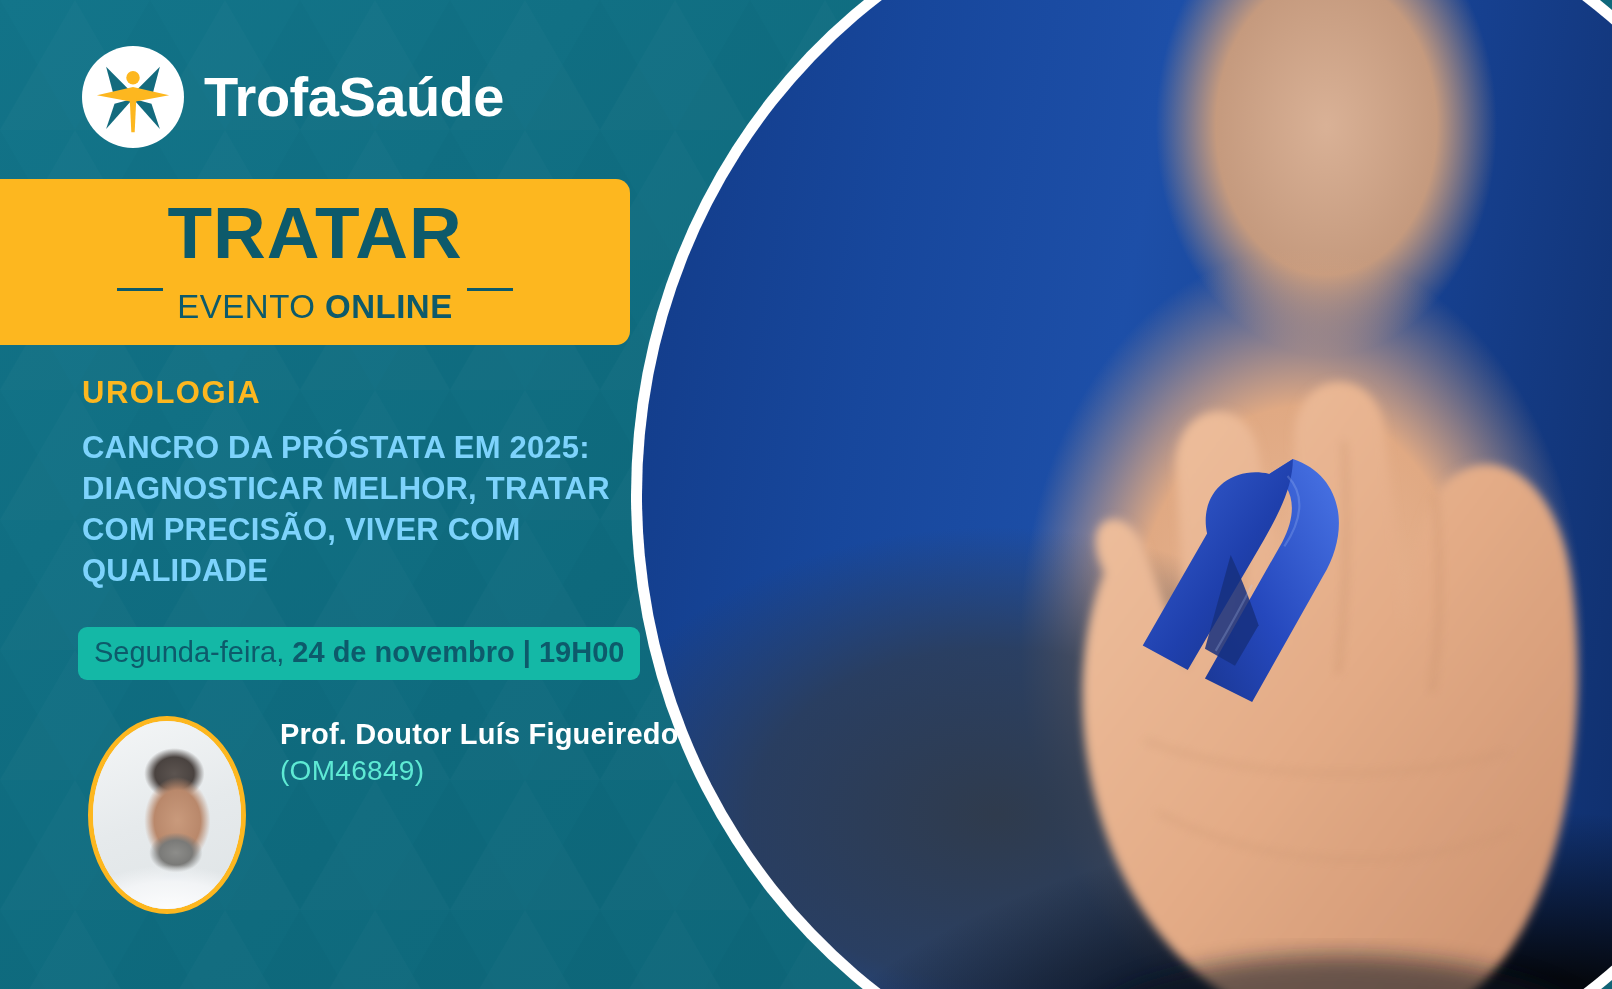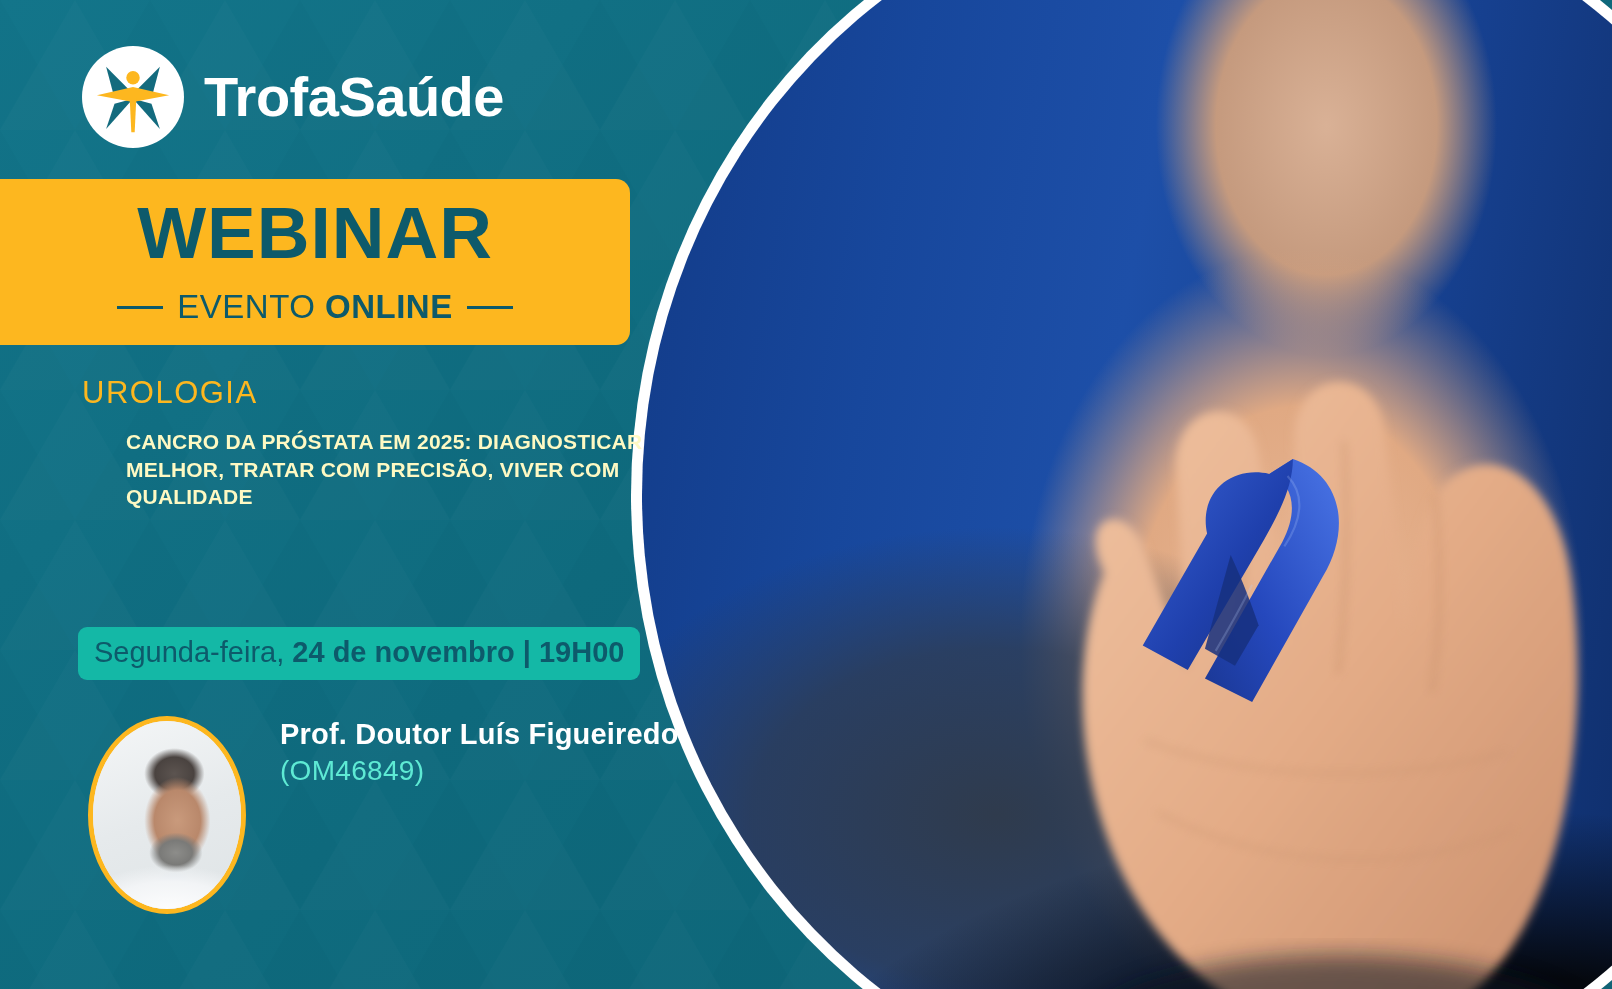--- a/index.html
+++ b/index.html
@@ -100,53 +100,52 @@
     padding-left: 20px;
   }
   .webinar-title {
     color: #0d5a6b;
     font-size: 73px;
     font-weight: 700;
     letter-spacing: 1px;
     line-height: 0.95;
   }
   .webinar-sub-row {
-    display: flex; align-items: center; gap: 14px;
+    display: flex; gap: 14px;
     margin-top: 21px;
   }
   .dash {
     width: 46px; height: 3px;
     background: #0d5a6b;
   }
   .webinar-sub {
     color: #0d5a6b;
     font-size: 33px;
     letter-spacing: 0.5px;
     white-space: nowrap;
   }
   .webinar-sub .light { font-weight: 300; }
   .webinar-sub .bold  { font-weight: 700; }
 
   
   .specialty {
     position: absolute; left: 82px; top: 375px;
     color: #fdb71f;
     font-size: 31px;
-    font-weight: 400;
+    font-weight: 700;
     letter-spacing: 1.5px;
   }
   .talk-title {
     position: absolute; left: 82px; top: 428px;
     width: 560px;
-    color: #fef9c3;
-    font-size: 21px;
+    color: #7dd3fc;
+    font-size: 31px;
     font-weight: 700;
     line-height: 1.32;
     letter-spacing: 0.2px;
-    margin-left: 44px;
   }
 
   
   .date-badge {
     position: absolute; left: 78px; top: 627px;
     background: #14b8a6;
     color: #0d5a6b;
     border-radius: 9px;
     padding: 9px 16px 11px 16px;
     font-size: 29px;
@@ -293,21 +292,21 @@
           <circle cx="50" cy="27" r="8"></circle>
           <polygon points="50,38 93,48 50,56 7,48"></polygon>
           <polygon points="46,50 54,50 52,92 48,92"></polygon>
         </g>
       </svg>
     </div>
     <div class="logo-text">TrofaSaúde</div>
   </div>
 
   <div class="webinar-banner">
-    <div class="webinar-title">WEBINAR</div>
+    <div class="webinar-title">TRATAR</div>
     <div class="webinar-sub-row">
       <span class="dash"></span>
       <span class="webinar-sub"><span class="light">EVENTO </span><span class="bold">ONLINE</span></span>
       <span class="dash"></span>
     </div>
   </div>
 
   <div class="specialty">UROLOGIA</div>
   <div class="talk-title">CANCRO DA PRÓSTATA EM 2025: DIAGNOSTICAR MELHOR, TRATAR COM PRECISÃO, VIVER COM QUALIDADE</div>
 

